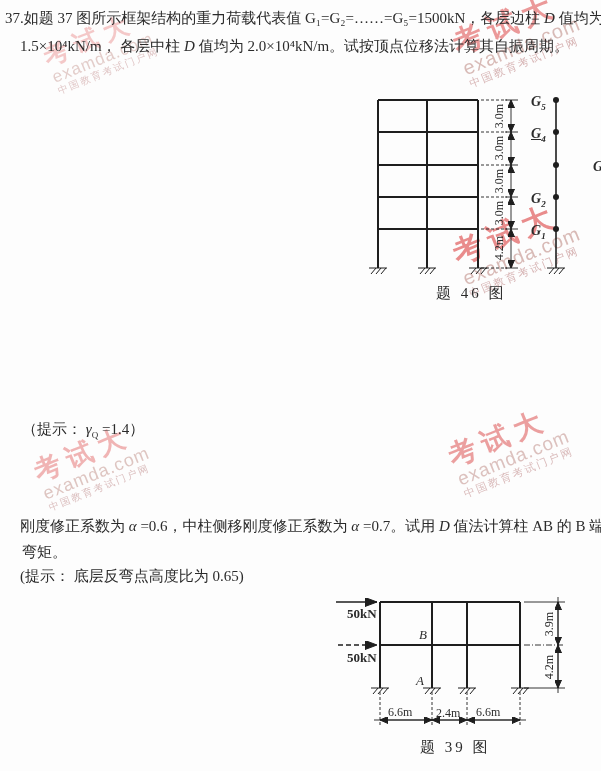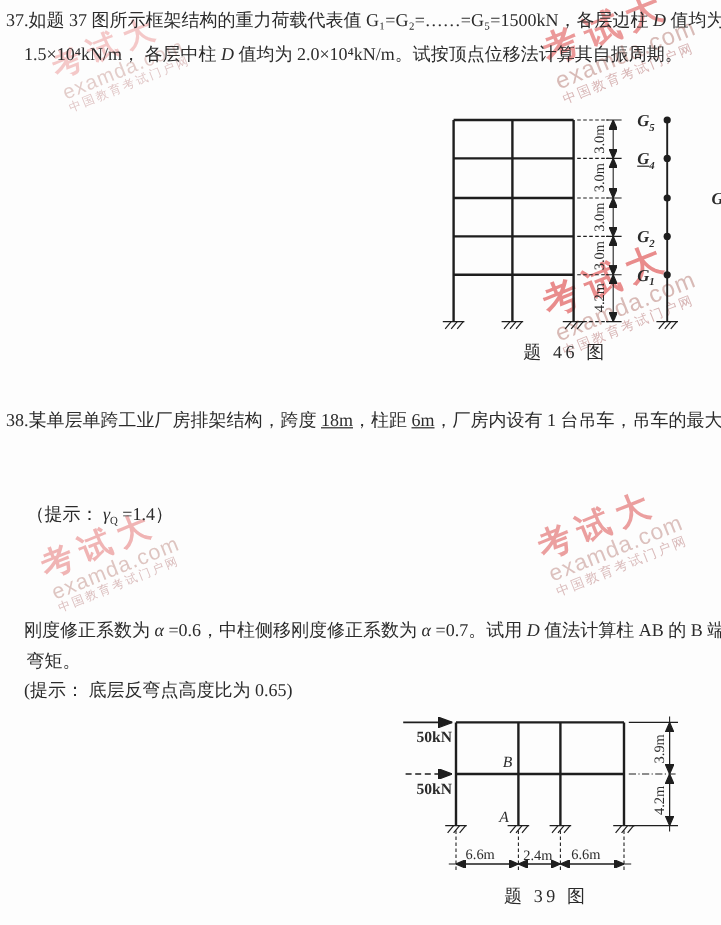--- a/index.html
+++ b/index.html
@@ -149,21 +149,20 @@
   <div class="fig-label rot" style="left:482px;top:207px;">3.0m</div>
   <div class="fig-label rot" style="left:482px;top:242px;">4.2m</div>
 
   <div class="fig-label masslab" style="left:531px;top:94px;"><span>G</span><sub>5</sub></div>
   <div class="fig-label masslab" style="left:531px;top:126px;text-decoration:underline;"><span>G</span><sub>4</sub></div>
   <div class="fig-label masslab" style="left:545px;top:159px;margin-left:48px;"><span>G</span><sub>3</sub></div>
   <div class="fig-label masslab" style="left:531px;top:191px;"><span>G</span><sub>2</sub></div>
   <div class="fig-label masslab" style="left:531px;top:223px;"><span>G</span><sub>1</sub></div>
   <div class="caption cap37">题 46 图</div>
 
-  <div class="tline q38l1"><span>38.某单层单跨工业厂房排架结构，跨度 </span><span class="uln">18m</span><span>，柱距 </span><span class="uln">6m</span><span>，厂房内设有 1 台吊车，吊车的最大</span></div>
   <div class="tline q38h"><span>（提示： </span><span class="var">γ</span><sub>Q</sub><span> =1.4）</span></div>
 
   <div class="tline q39l2"><span>刚度修正系数为 </span><span class="var">α</span><span> =0.6，中柱侧移刚度修正系数为 </span><span class="var">α</span><span> =0.7。试用 </span><span class="var">D</span><span> 值法计算柱 AB 的 B 端</span></div>
   <div class="tline q39l3">弯矩。</div>
   <div class="tline q39h">(提示： 底层反弯点高度比为 0.65)</div>
 
   <svg class="figsvg fig39" width="250" height="140">
     <defs>
       <marker id="f39mu" markerUnits="userSpaceOnUse" markerWidth="7" markerHeight="8" refX="3.5" refY="0">
           <path d="M0,8 L3.5,0 L7,8 z" fill="#1e1e1e" stroke="none"></path>

